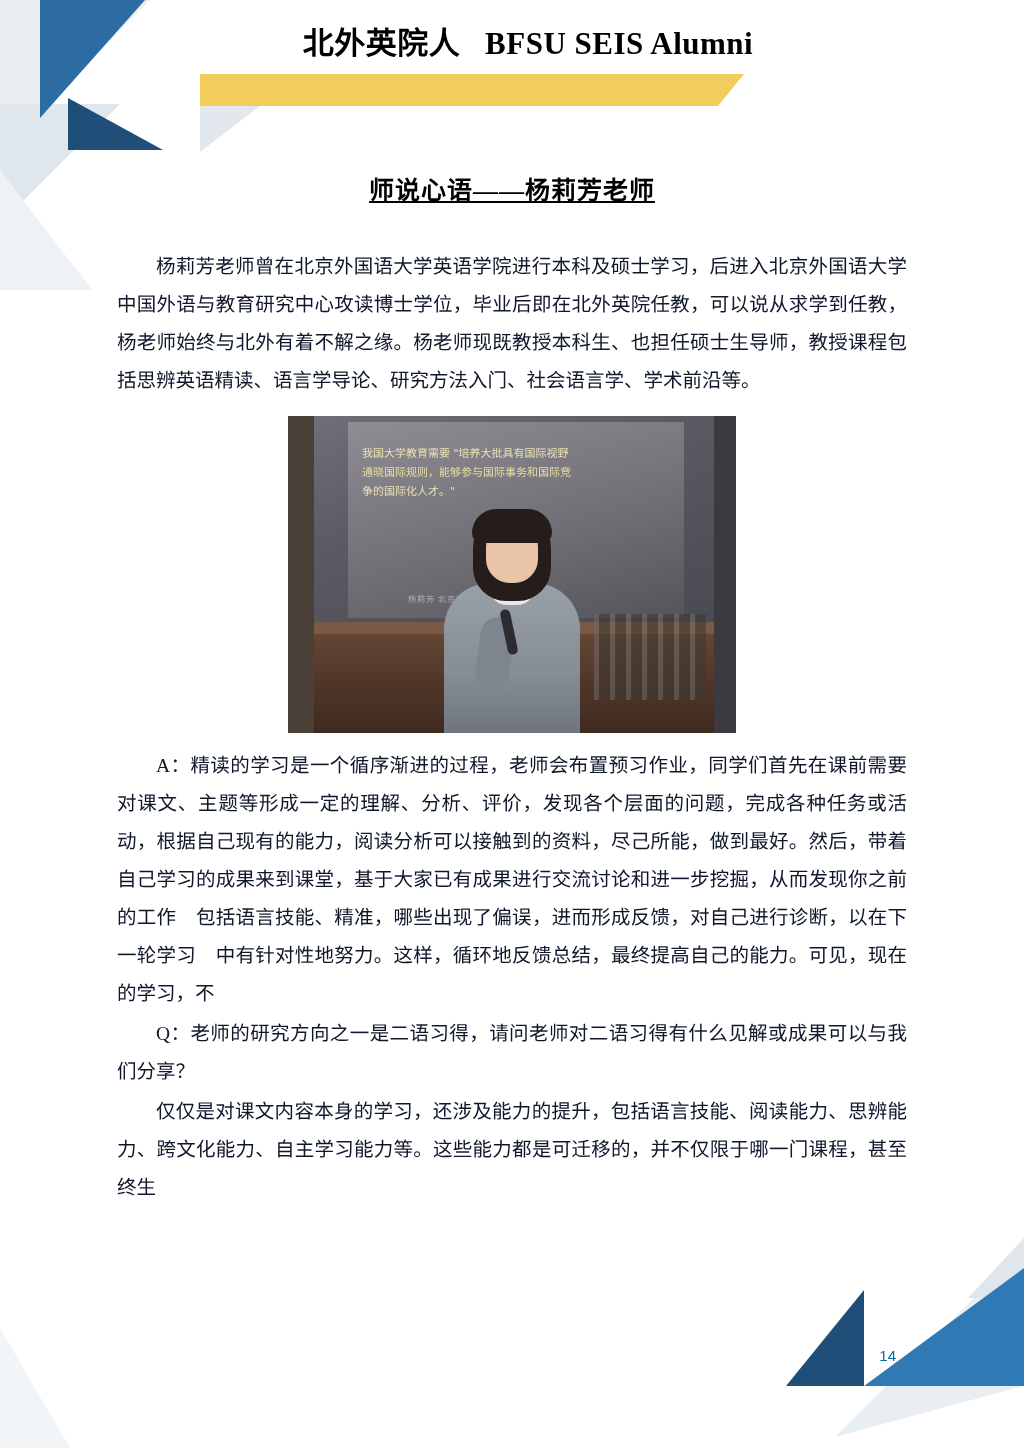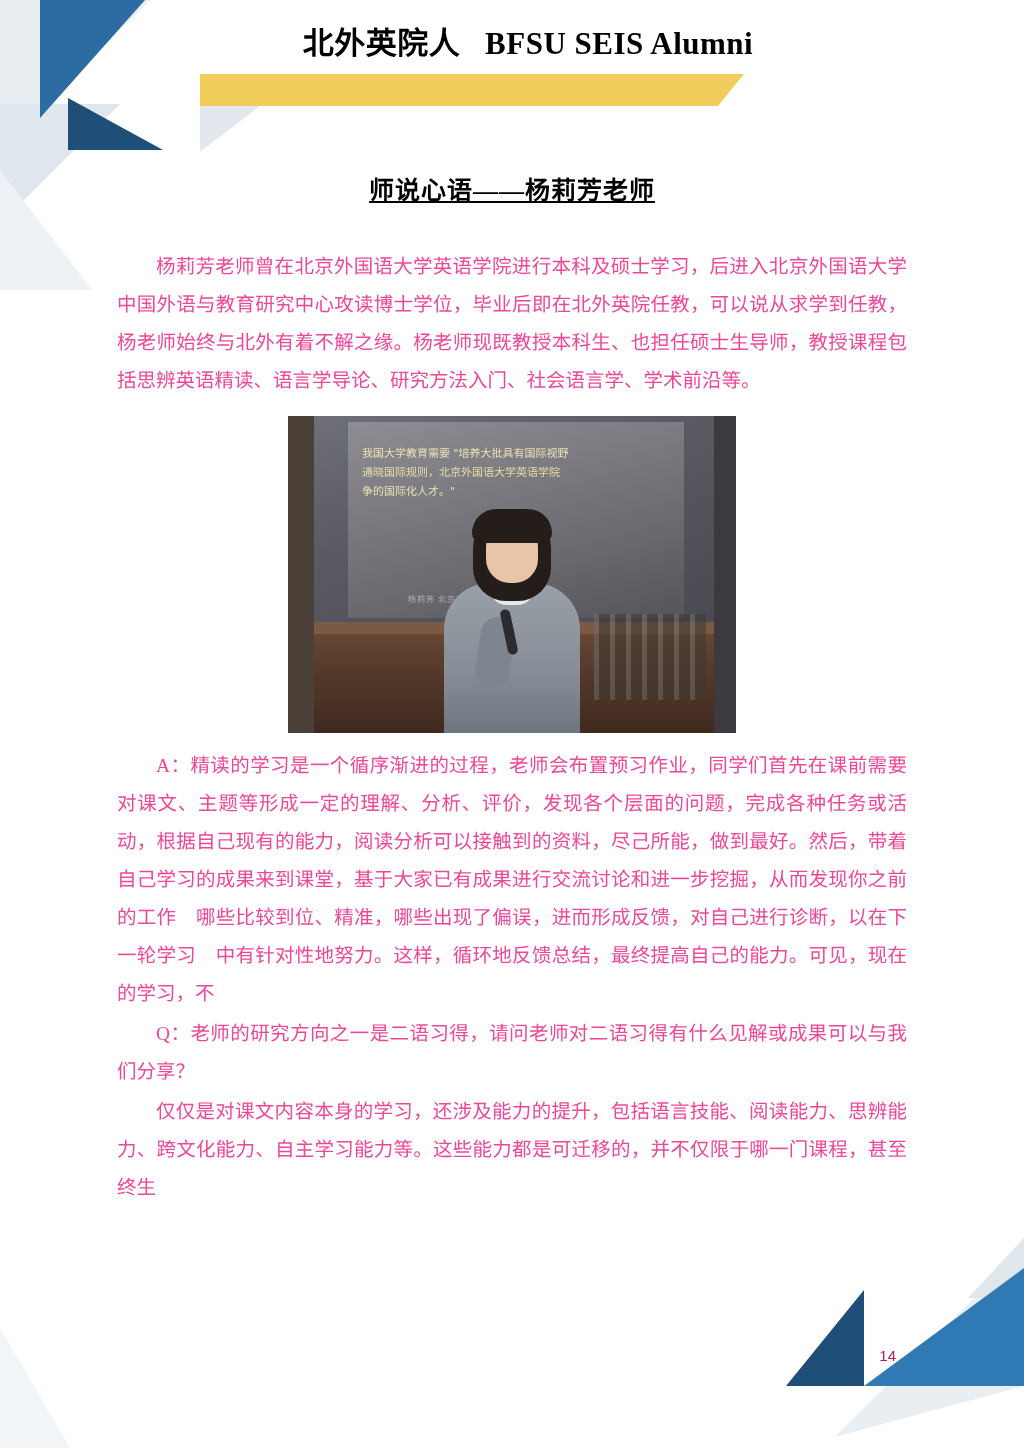--- a/index.html
+++ b/index.html
@@ -142,21 +142,21 @@
     color: #000;
     text-decoration: underline;
   }
   p.body {
     margin: 0 0 2px 0;
     font-size: 19.5px;
     line-height: 38px;
     text-align: justify;
     text-justify: inter-ideograph;
     text-indent: 2em;
-    color: #ec4899;
+    color: #0f172a;
   }
 
   
   .photo-wrap {
     margin: 16px 0 14px 0;
     display: flex;
     justify-content: center;
   }
   .photo {
     position: relative;
@@ -261,21 +261,21 @@
     background: #7e858e;
     border-radius: 18px;
     transform: rotate(8deg);
   }
 
   
   .page-number {
     position: absolute;
     right: 128px;
     bottom: 84px;
-    color: #be185d;
+    color: #0369a1;
     font-size: 15px;
     font-family: "Liberation Sans", sans-serif;
   }
 </style>
 </head>
 <body>
 
 <div id="page">
 
   <div class="deco deco-tl-lightgray"></div>
@@ -307,40 +307,40 @@
     <p class="body">杨莉芳老师曾在北京外国语大学英语学院进行本科及硕士学习，后进入北京外国语大学中国外语与教育研究中心攻读博士学位，毕业后即在北外英院任教，可以说从求学到任教，杨老师始终与北外有着不解之缘。杨老师现既教授本科生、也担任硕士生导师，教授课程包括思辨英语精读、语言学导论、研究方法入门、社会语言学、学术前沿等。</p>
 
     <div class="photo-wrap">
       <div class="photo">
         <div class="ph-wallL"></div>
         <div class="ph-wallR"></div>
         <div class="ph-screen">
           <div class="ph-slide">
             <div class="ph-slidetext">
               <div>我国大学教育需要 "培养大批具有国际视野</div>
-              <div class="l2">通晓国际规则，北京外国语大学英语学院</div>
+              <div class="l2">通晓国际规则，能够参与国际事务和国际竞</div>
               <div>争的国际化人才。"</div>
             </div>
             <div class="ph-subtext">杨莉芳   北京外国语大学英语学院</div>
           </div>
         </div>
         <div class="ph-stage"></div>
         <div class="ph-stage-edge"></div>
         <div class="ph-chairs"></div>
         <div class="ph-person-body"></div>
         <div class="ph-arm"></div>
         <div class="ph-mic"></div>
         <div class="ph-person-collar"></div>
         <div class="ph-person-hair"></div>
         <div class="ph-person-face"></div>
         <div class="ph-person-bang"></div>
       </div>
     </div>
 
-    <p class="body">A：精读的学习是一个循序渐进的过程，老师会布置预习作业，同学们首先在课前需要对课文、主题等形成一定的理解、分析、评价，发现各个层面的问题，完成各种任务或活动，根据自己现有的能力，阅读分析可以接触到的资料，尽己所能，做到最好。然后，带着自己学习的成果来到课堂，基于大家已有成果进行交流讨论和进一步挖掘，从而发现你之前的工作　哪些比较到位、精准，哪些出现了偏误，进而形成反馈，对自己进行诊断，以在下一轮学习　中有针对性地努力。这样，循环地反馈总结，最终提高自己的能力。可见，现在的学习，不</p>
+    <p class="body">A：精读的学习是一个循序渐进的过程，老师会布置预习作业，同学们首先在课前需要对课文、主题等形成一定的理解、分析、评价，发现各个层面的问题，完成各种任务或活动，根据自己现有的能力，阅读分析可以接触到的资料，尽己所能，做到最好。然后，带着自己学习的成果来到课堂，基于大家已有成果进行交流讨论和进一步挖掘，从而发现你之前的工作　包括语言技能、精准，哪些出现了偏误，进而形成反馈，对自己进行诊断，以在下一轮学习　中有针对性地努力。这样，循环地反馈总结，最终提高自己的能力。可见，现在的学习，不</p>
     <p class="body">Q：老师的研究方向之一是二语习得，请问老师对二语习得有什么见解或成果可以与我们分享？</p>
     <p class="body">仅仅是对课文内容本身的学习，还涉及能力的提升，包括语言技能、阅读能力、思辨能力、跨文化能力、自主学习能力等。这些能力都是可迁移的，并不仅限于哪一门课程，甚至终生</p>
 
   </div>
 
   <div class="page-number">14</div>
 
 </div>
 
 </body></html>

